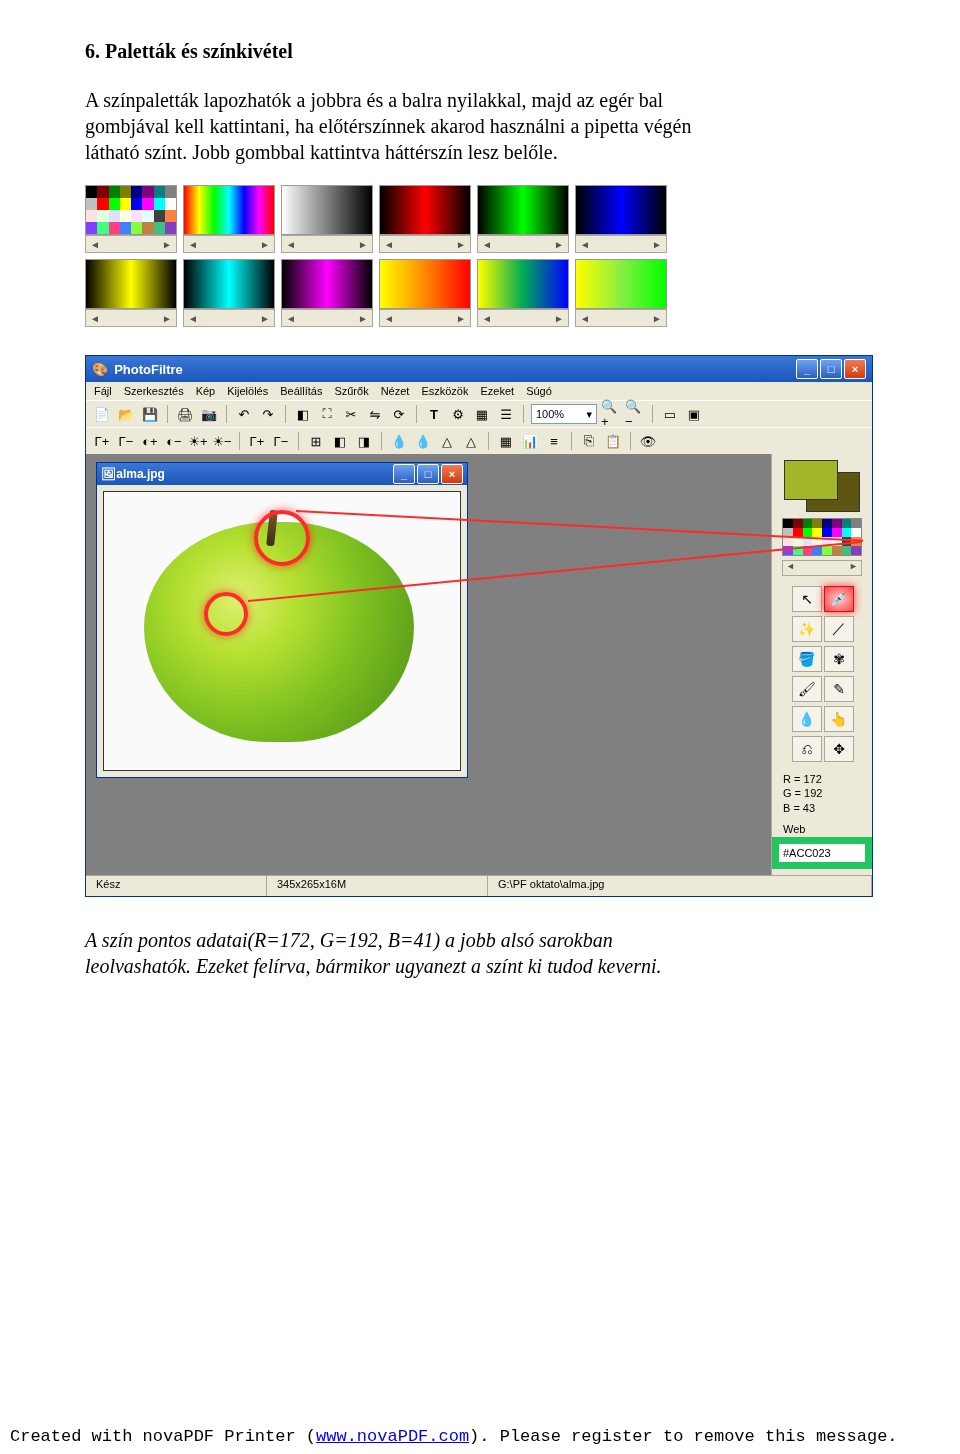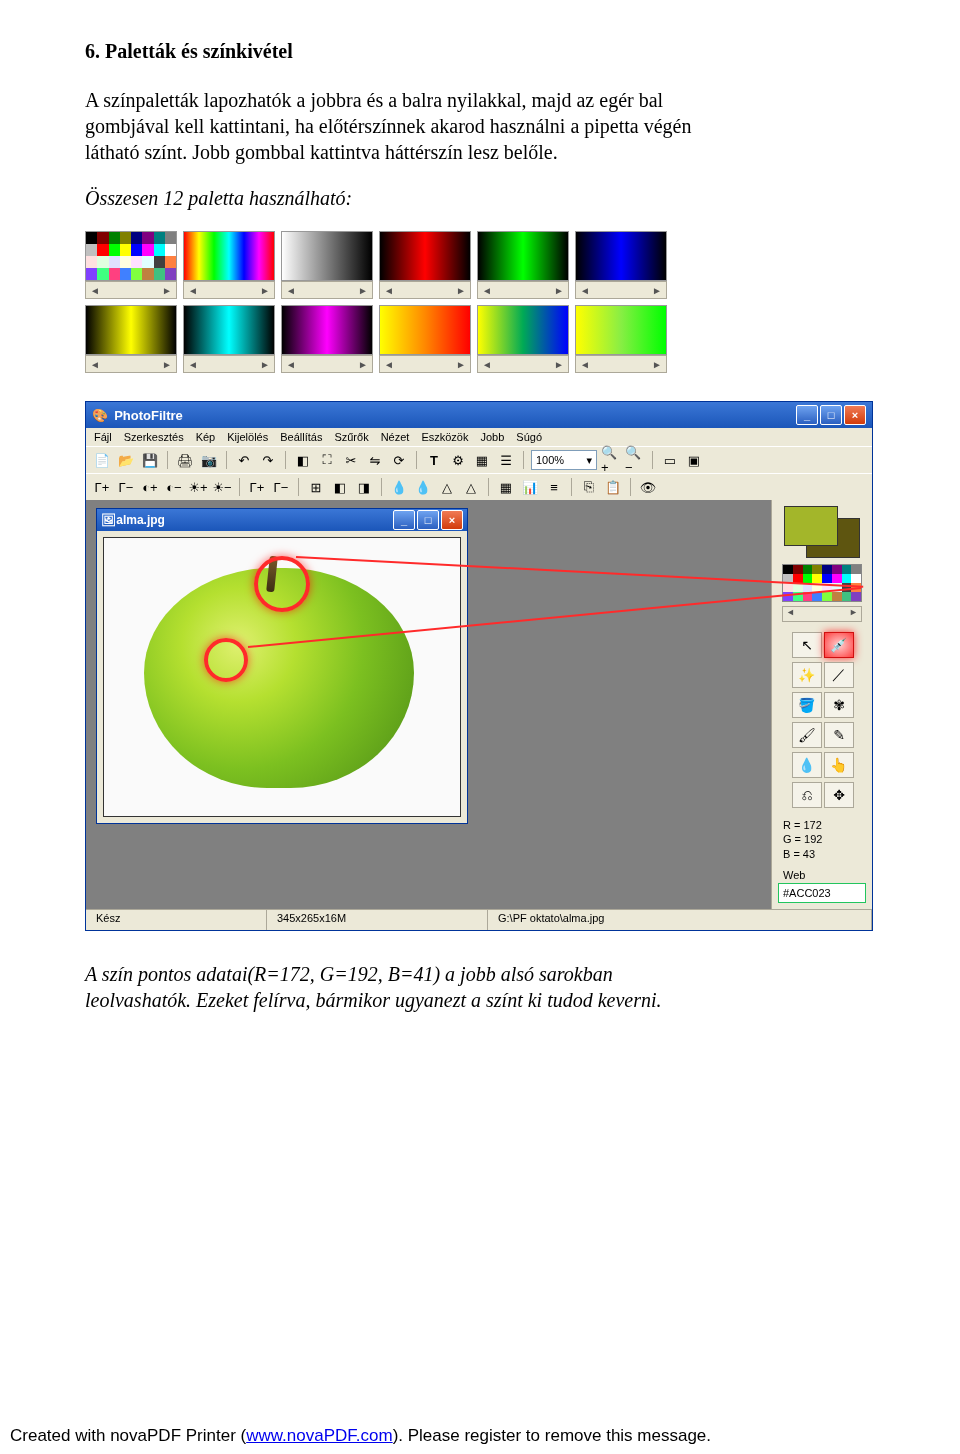--- a/index.html
+++ b/index.html
@@ -226,54 +226,53 @@
     display: flex; align-items: center; justify-content: center;
     font-size: 14px;
   }
   .tbtn.hot {
     background: radial-gradient(#ffd0d0,#ff4040);
     box-shadow: 0 0 8px #ff3030;
     border-color: #d01010;
   }
   .rgb { text-align: left; width: 78px; font-size: 11px; line-height: 1.3; }
   .webbox {
-    width: 78px; height: 18px; border: 1px solid #22c55e; background:#fff;
+    width: 78px; height: 18px; border: 7px solid #22c55e; background:#fff;
     display:flex; align-items:center; padding:0 4px; font-size:11px; margin-top:2px;
   }
   .statusbar {
     background: #ece9d8;
     border-top: 1px solid #aca899;
     display: flex;
     font-size: 11px;
     height: 20px;
   }
   .status-cell {
     border-right: 1px solid #aca899;
     padding: 2px 10px;
   }
   .footer {
     position: absolute;
     bottom: 0; left: 0;
-    font-family: Liberation Sans, sans-serif;
+    font-family: Liberation Mono, monospace;
     font-size: 17px;
     padding: 8px 10px;
   }
   .footer a { color: #0000ee; text-decoration: underline; }
   .page-wrap { position: relative; min-height: 1454px; }
 </style>
 </head>
 <body>
 <div class="page-wrap">
 <div class="page">
 
 <h3>6. Paletták és színkivétel</h3>
 
 <p>A színpaletták lapozhatók a jobbra és a balra nyilakkal, majd az egér bal gombjával kell kattintani, ha előtérszínnek akarod használni a pipetta végén látható színt. Jobb gombbal kattintva háttérszín lesz belőle.</p>
 
-<p class="italic">Összesen 12 paletta használható:</p>
 
 <div class="palette-grid">
 
   <div class="palette-cell">
     <div class="swatch grid16">
       <div style="background:#000"></div>
             <div style="background:#800000"></div>
             <div style="background:#008000"></div>
             <div style="background:#808000"></div>
             <div style="background:#000080"></div>
@@ -402,21 +401,21 @@
   </div>
   <div class="menubar">
     <span>Fájl</span>
     <span>Szerkesztés</span>
     <span>Kép</span>
     <span>Kijelölés</span>
     <span>Beállítás</span>
     <span>Szűrők</span>
     <span>Nézet</span>
     <span>Eszközök</span>
-    <span>Jobb</span>
+    <span>Ezeket</span>
     <span>Súgó</span>
   </div>
   <div class="toolbar">
     <div class="ticon">📄</div>
     <div class="ticon">📂</div>
     <div class="ticon">💾</div>
     <div class="sep"></div>
     <div class="ticon">🖨</div>
     <div class="ticon">📷</div>
     <div class="sep"></div>

